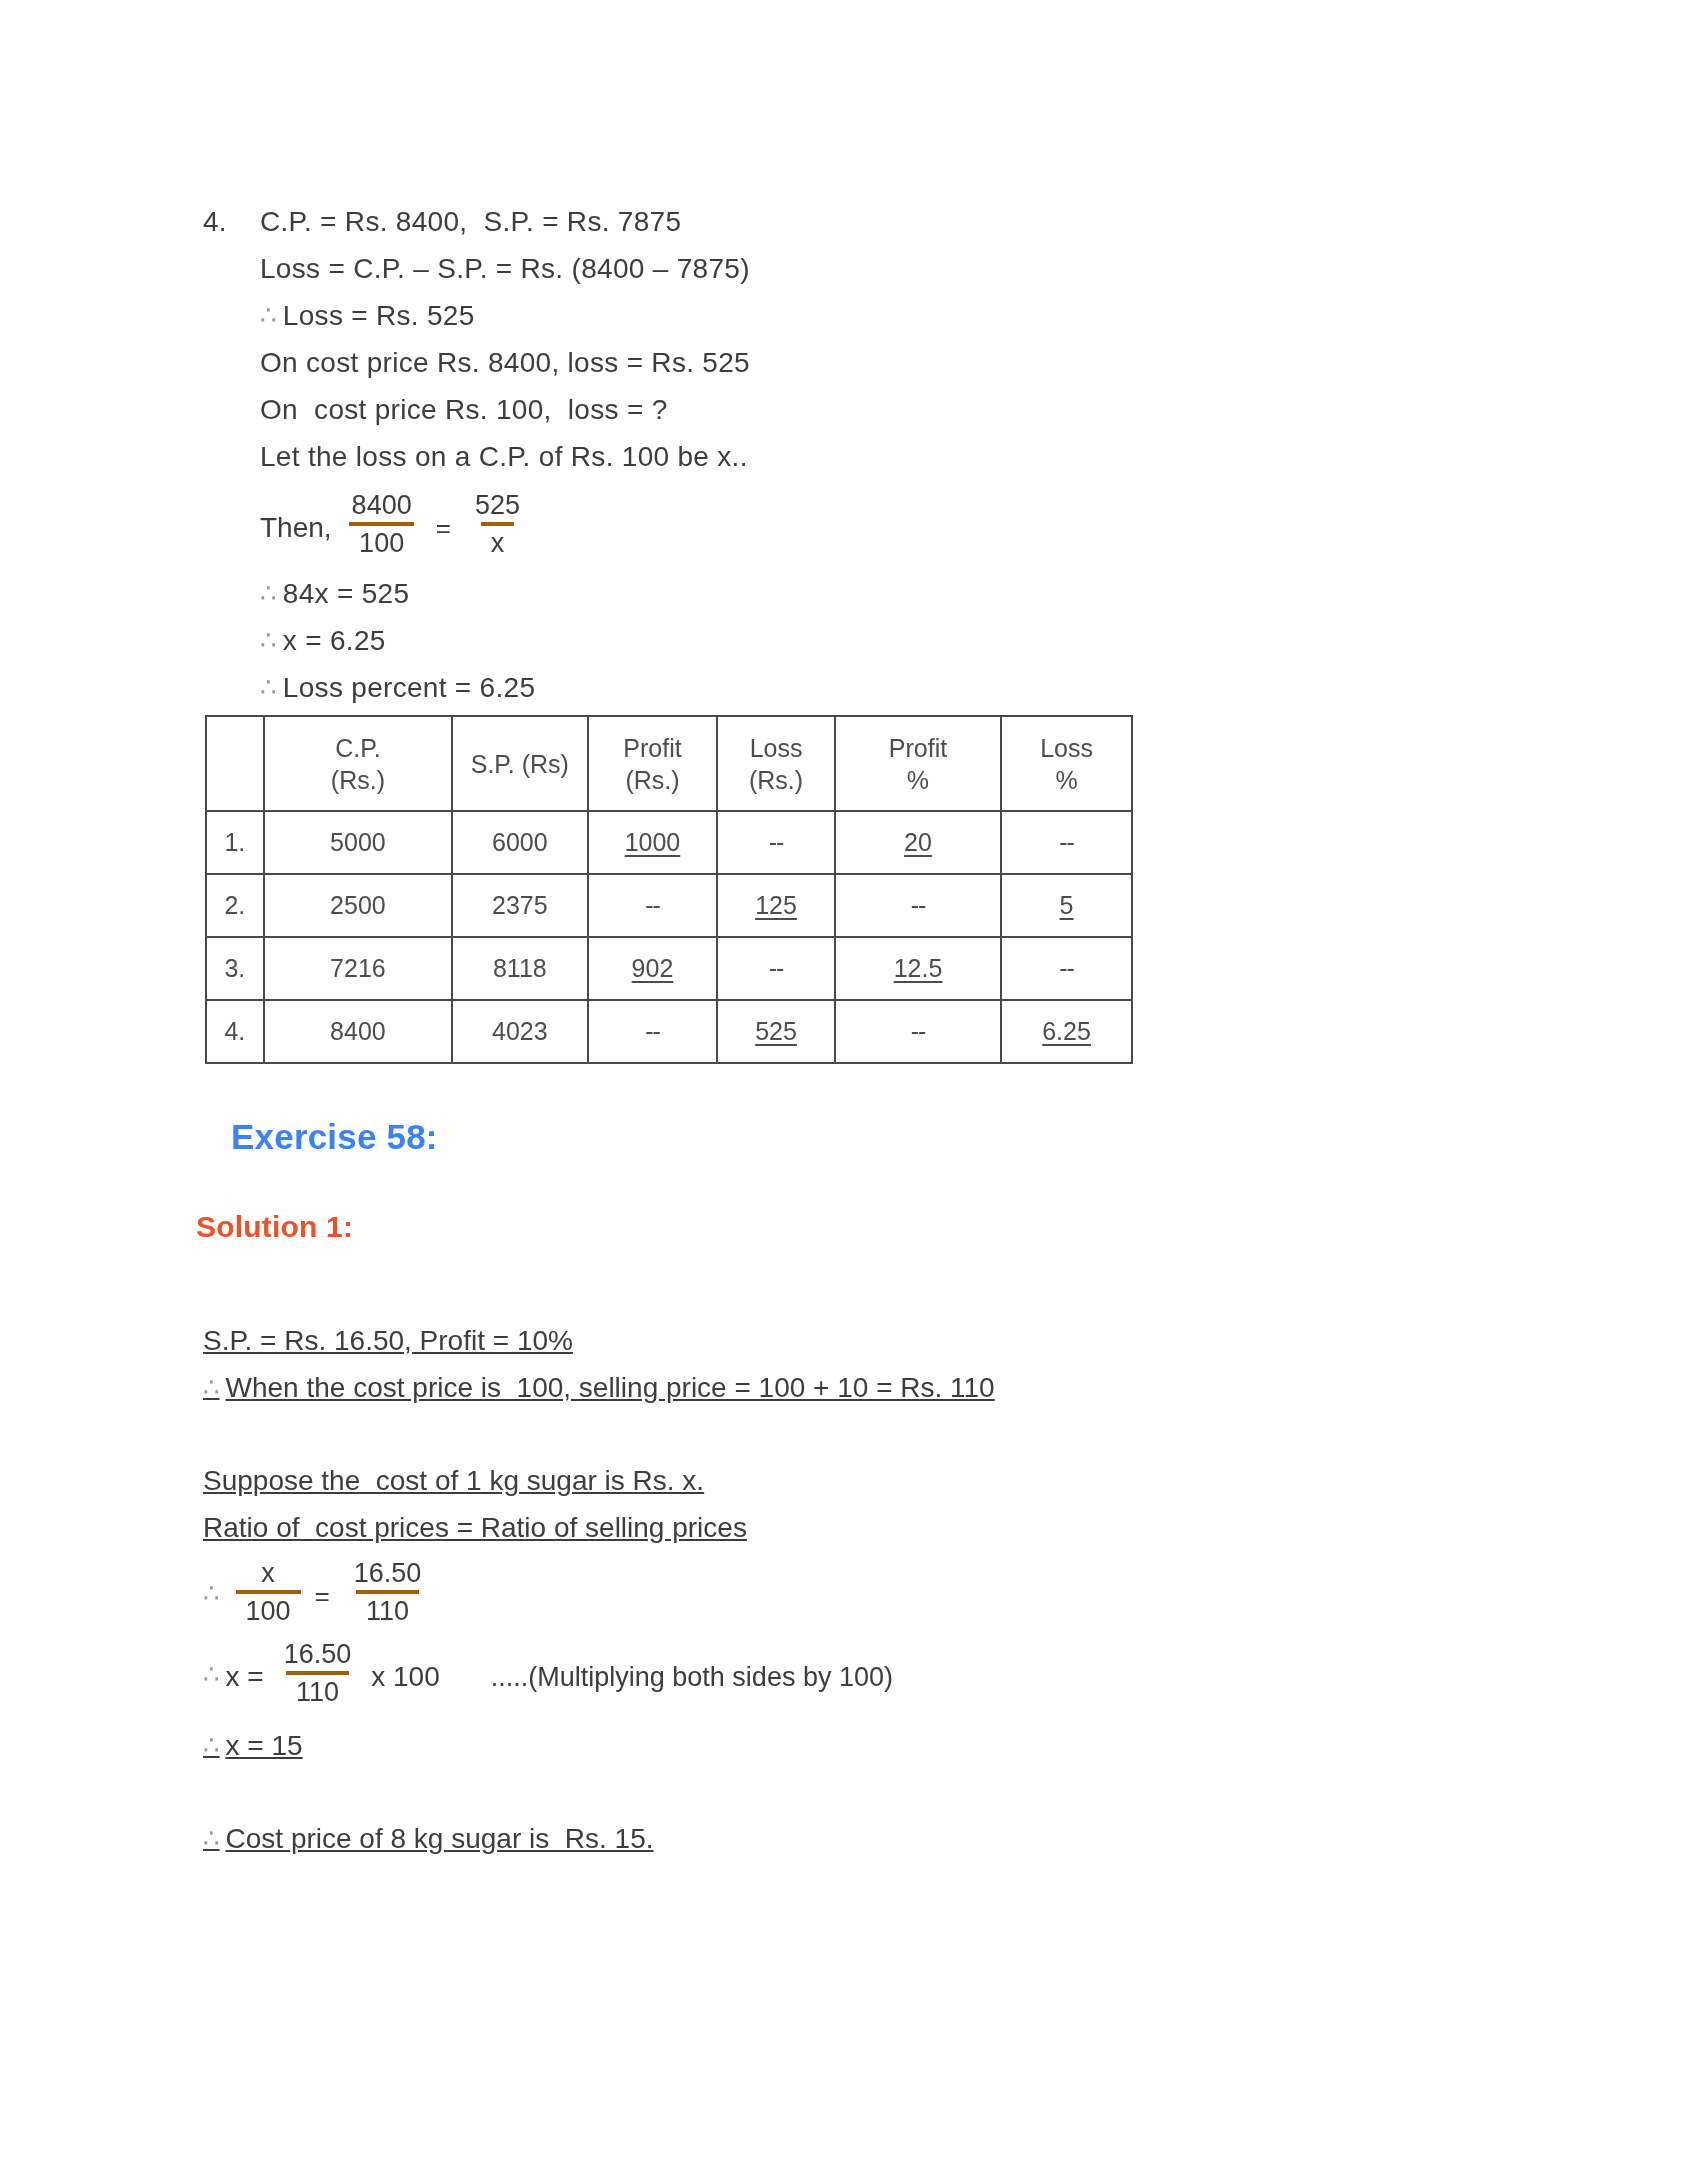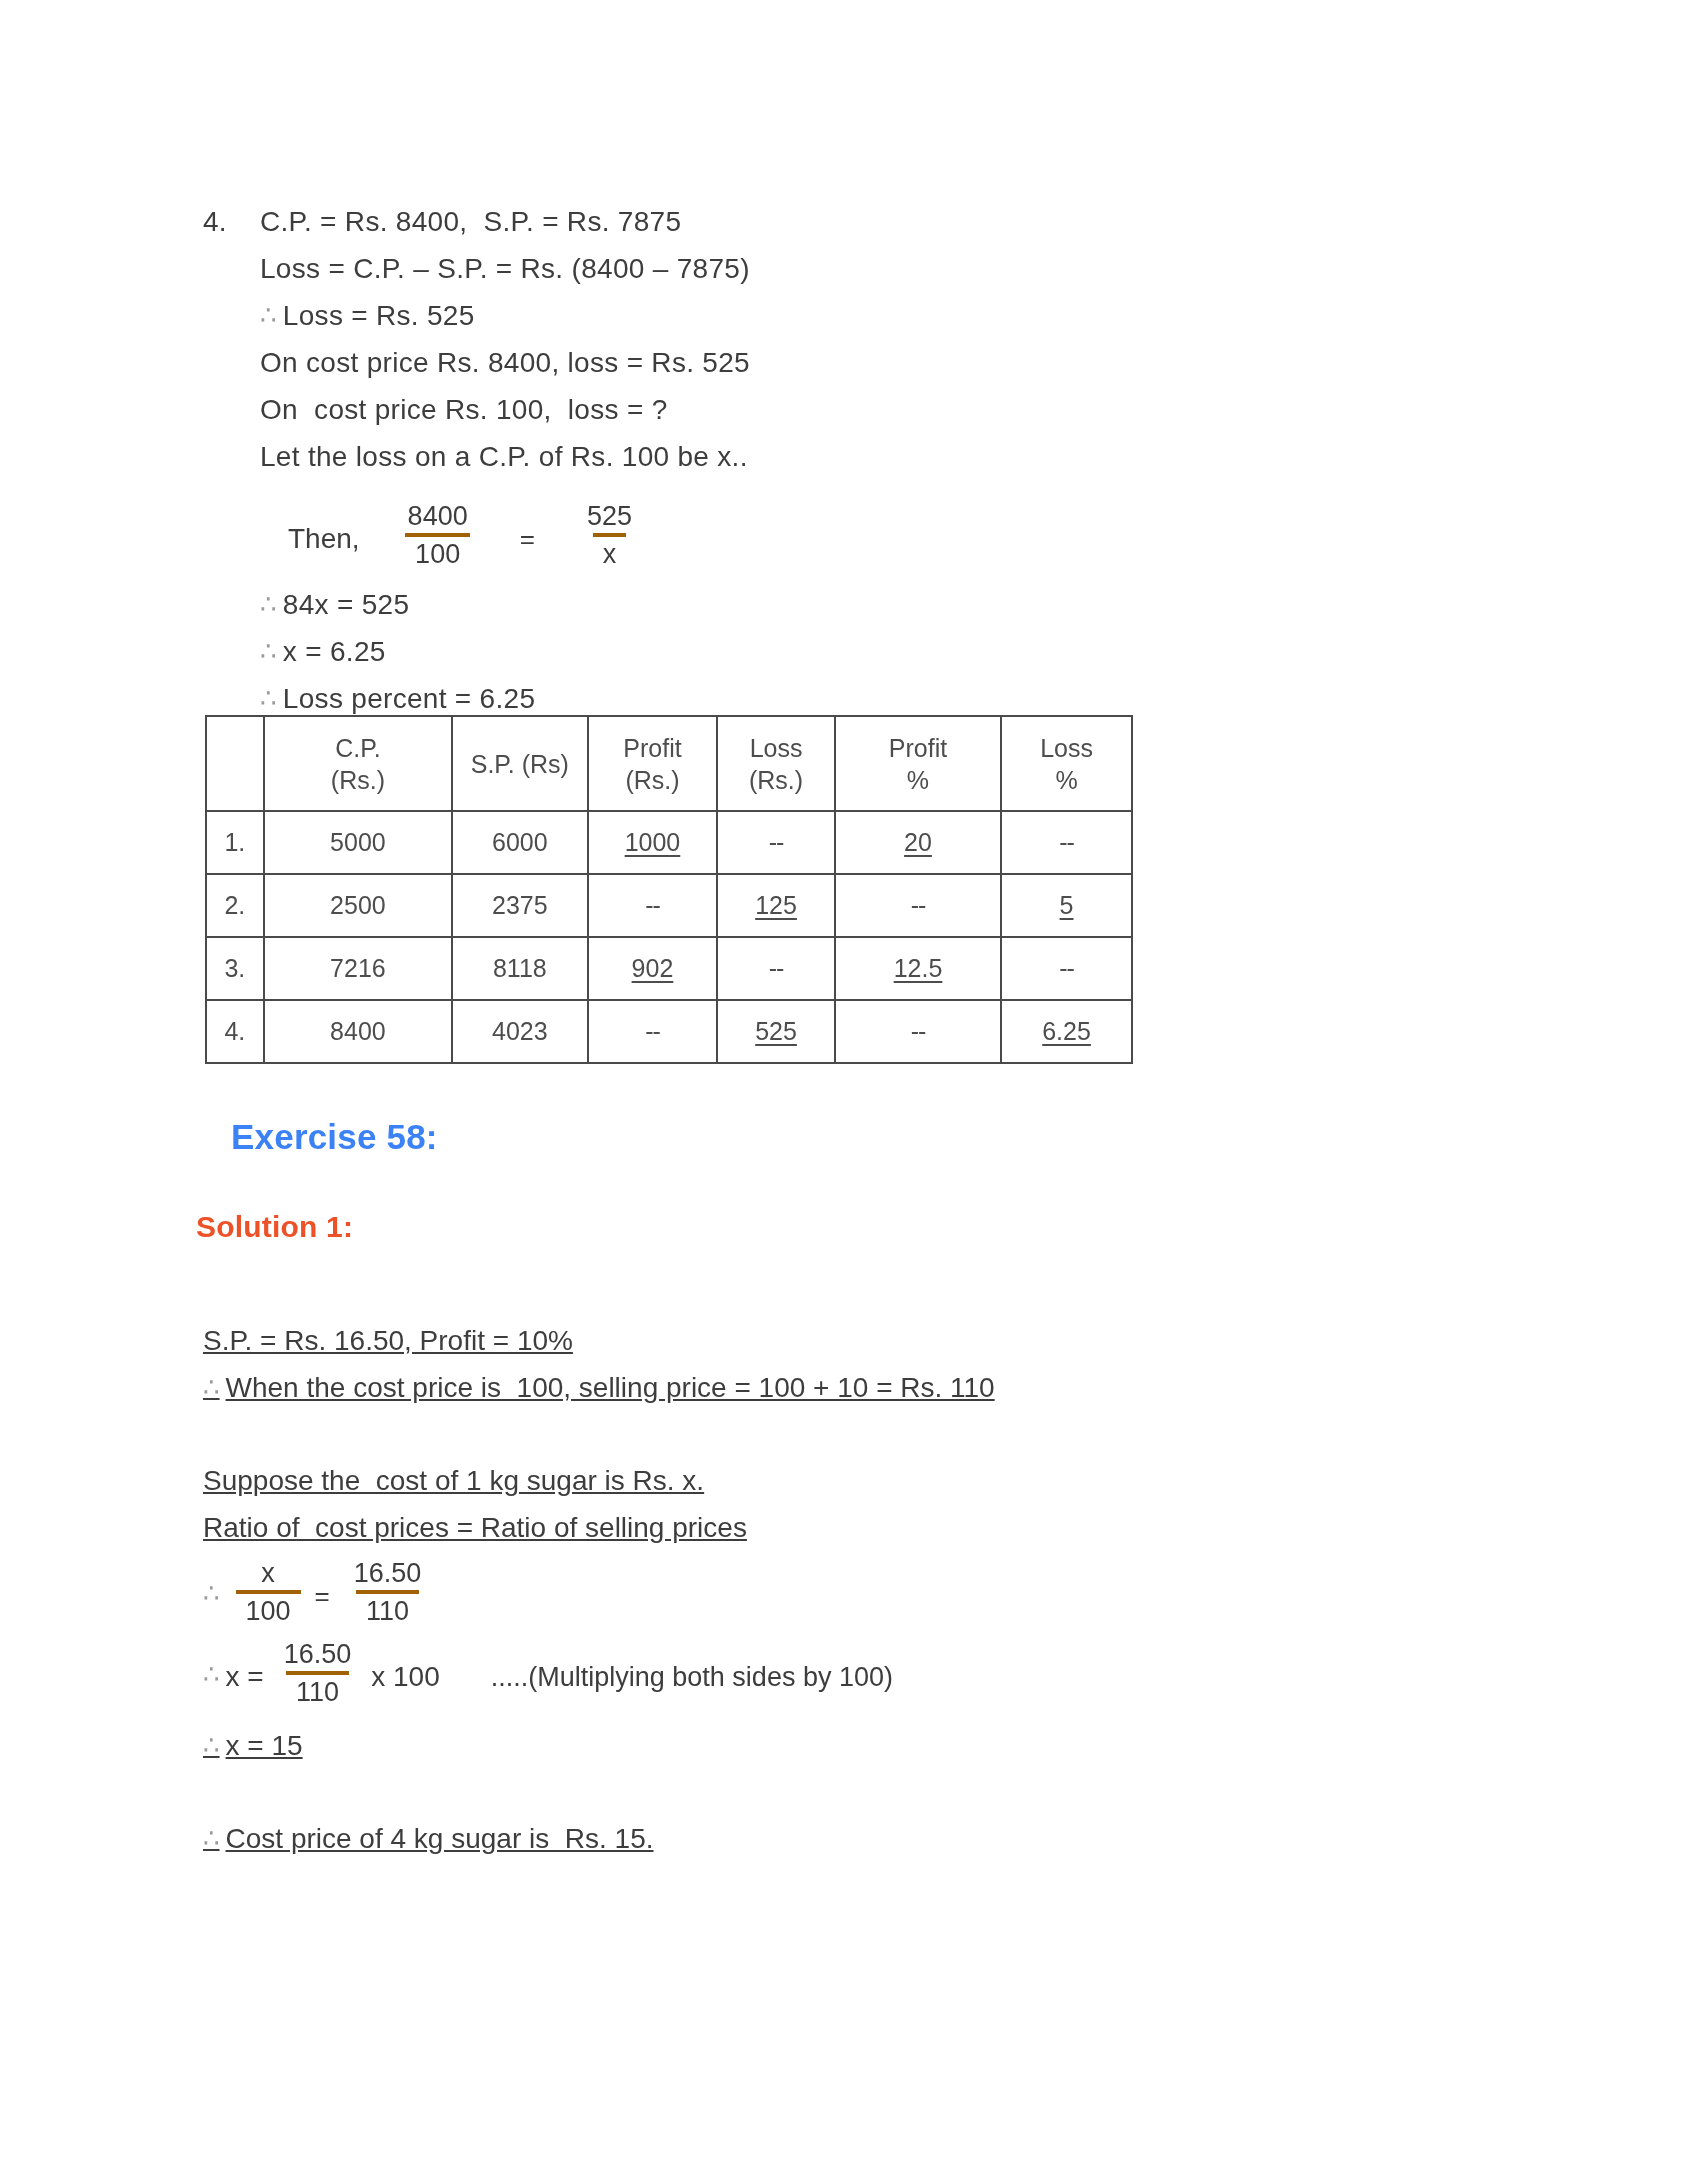--- a/index.html
+++ b/index.html
@@ -212,21 +212,21 @@
     <div class="q-line">
       <span class="q-indent"></span>
       <span class="q-text">On  cost price Rs. 100,  loss = ?</span>
     </div>
 
     <div class="q-line">
       <span class="q-indent"></span>
       <span class="q-text">Let the loss on a C.P. of Rs. 100 be x..</span>
     </div>
 
-    <div class="frac-line" style="margin-top:22px;gap:28px;">
+    <div class="frac-line" style="margin-top:11px;">
       <span class="q-indent"></span>
       <span class="frac-label">Then,</span>
       <span class="frac">
         <span class="num">8400</span>
         <span class="den">100</span>
       </span>
       <span class="eqsign">=</span>
       <span class="frac">
         <span class="num">525</span>
         <span class="den">x</span>
@@ -371,18 +371,18 @@
 
     <div class="sol-line" style="margin-top:14px;">
       <span class="therefore">∴</span>
       <span>x = 15</span>
     </div>
 
     <div class="gap-md"></div>
 
     <div class="sol-line">
       <span class="therefore">∴</span>
-      <span>Cost price of 4 kg sugar is  Rs. 15.</span>
+      <span>Cost price of 8 kg sugar is  Rs. 15.</span>
     </div>
   </div>
 
 </div>
 
 
 </body></html>

